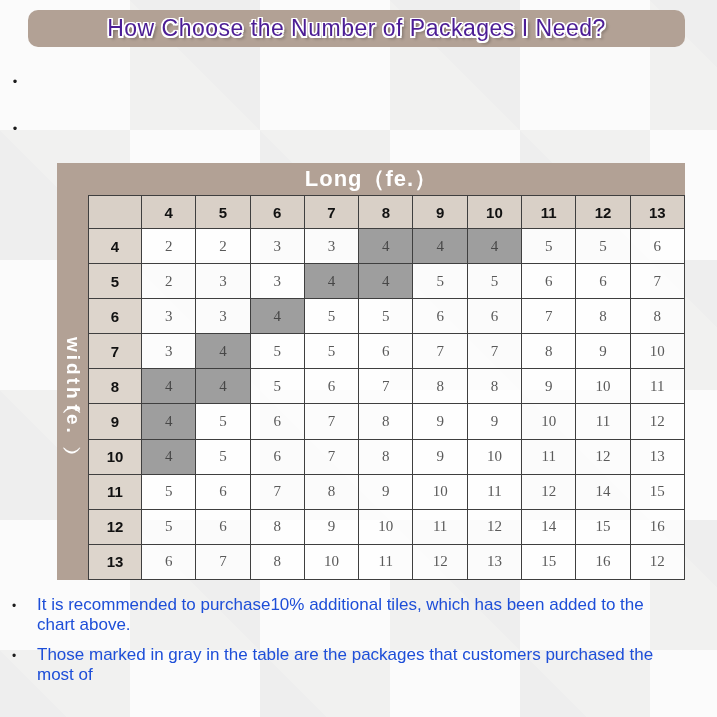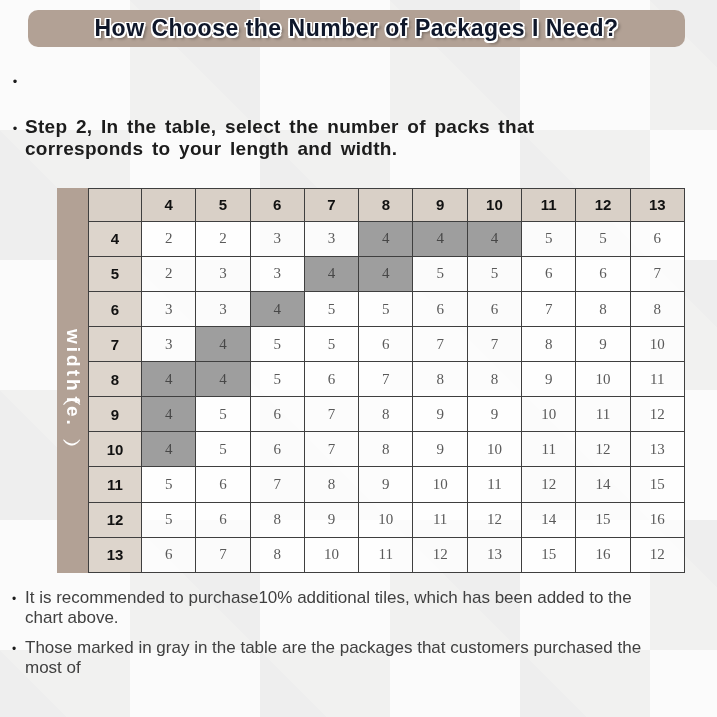--- a/index.html
+++ b/index.html
@@ -21,23 +21,23 @@
     width: 657px;
     height: 37px;
     background: #b2a195;
     border-radius: 10px;
     display: flex;
     align-items: center;
     justify-content: center;
   }
   .title-bar span {
     font-size: 23px;
-    font-weight: bold;
+    font-weight: normal;
     letter-spacing: 0.5px;
-    color: #0f172a;
+    color: #4c1d95;
     text-shadow:
       -1.5px -1.5px 0 #fff, 1.5px -1.5px 0 #fff,
       -1.5px  1.5px 0 #fff, 1.5px  1.5px 0 #fff,
       0 -1.5px 0 #fff, 0 1.5px 0 #fff,
       -1.5px 0 0 #fff, 1.5px 0 0 #fff,
       3px 3px 3px rgba(0,0,0,0.35);
     white-space: nowrap;
   }
 
   .steps { list-style: none; margin-top: 22px; }
@@ -97,44 +97,45 @@
     color: #5a5a5a;
   }
   .grid td.gray { background: #9e9e9e; color: #474747; }
 
   .notes { list-style: none; margin-top: 15px; }
   .notes li { display: flex; margin-bottom: 9px; }
   .notes .bullet { width: 22px; text-align: center; font-size: 12px; padding-top: 4px; flex: 0 0 22px; margin-left: 3px; }
   .notes .note-text {
     font-size: 17px;
     line-height: 1.2;
-    color: #404040;
+    color: #1d4ed8;
     max-width: 645px;
+    margin-left: 12px;
   }
 </style>
 </head>
 <body>
 
 <div class="page">
 
   <div class="title-bar">
     <span>How Choose the Number of Packages I Need?</span>
   </div>
 
   <ul class="steps">
     <li>
       <span class="bullet">•</span>
     </li>
     <li>
       <span class="bullet">•</span>
-      <span class="step-text">Step 2, In the table, select the number of packs that corresponds to your length and width.</span>
     </li>
   </ul>
 
   <div class="table-wrap">
+    <div class="long-header">Long（fe.）</div>
     <div class="table-body">
       <div class="width-strip">width（fe.）</div>
       <table class="grid">
         <thead>
           <tr id="col-header-row">
             <th class="corner"></th>
           <th>4</th>
               <th>5</th>
               <th>6</th>
               <th>7</th>

